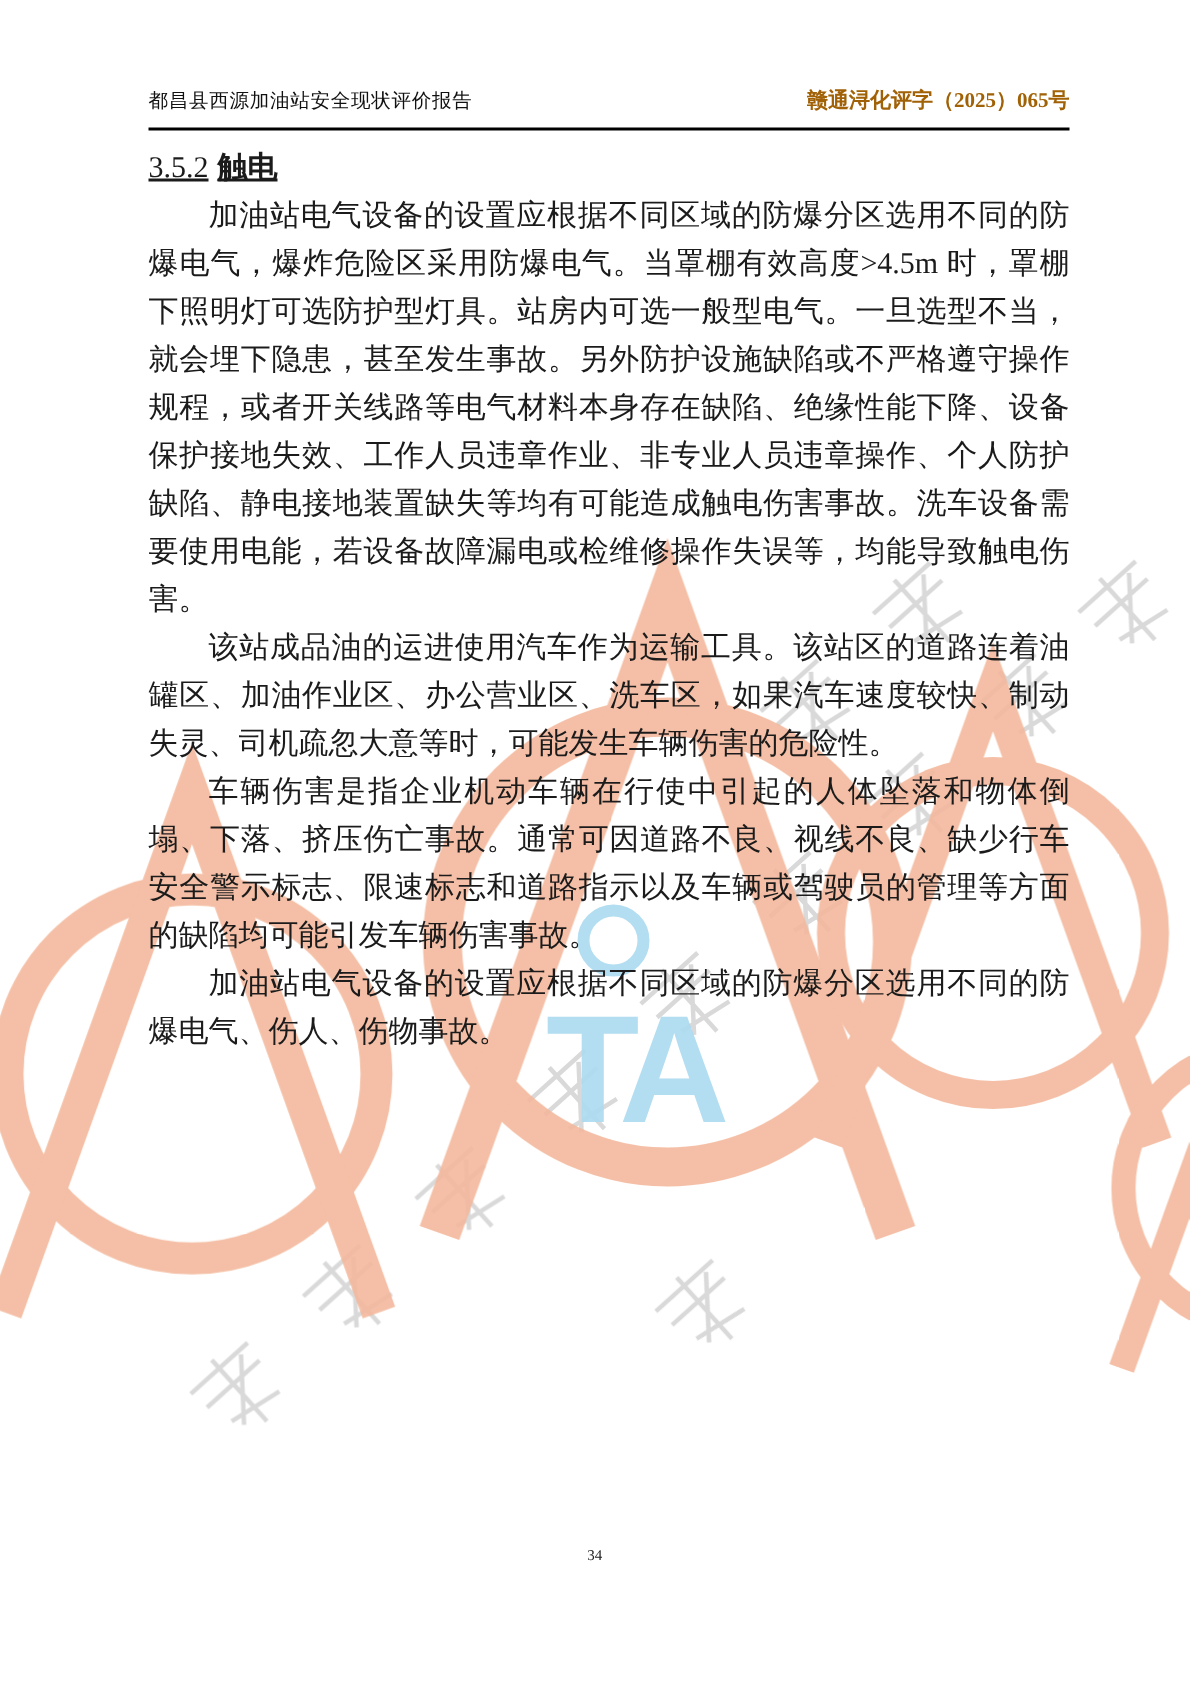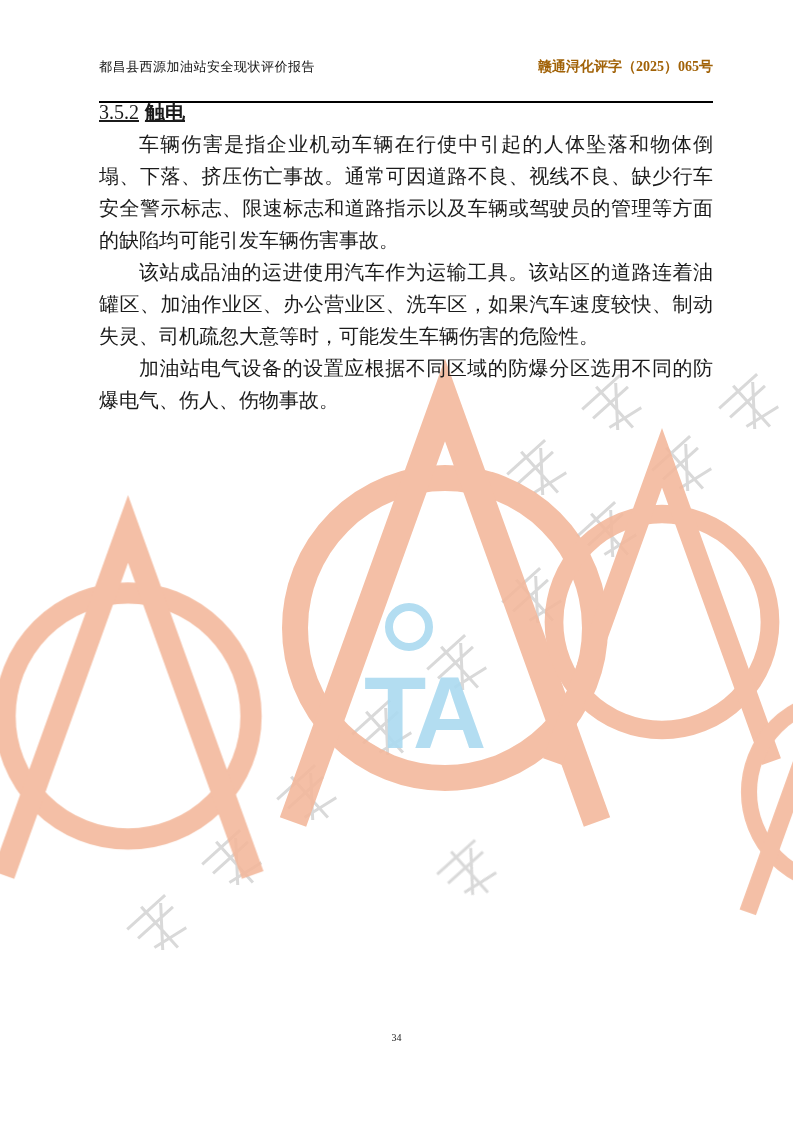--- a/index.html
+++ b/index.html
@@ -8,21 +8,21 @@
     margin:0 auto;overflow:hidden;
     font-family:"Liberation Serif","DejaVu Serif",serif;color:#1b1b1b;
   }
   
   .wm{position:absolute;inset:0;z-index:0;pointer-events:none;}
   
   .text-layer{position:absolute;inset:0;z-index:2;}
   .hdr{
     position:absolute;top:58px;left:99px;width:614px;
     display:flex;justify-content:space-between;align-items:flex-end;
-    border-bottom:2px solid #000;padding-bottom:25px;
+    border-bottom:2px solid #000;padding-bottom:9px;
   }
   .hdr-left{
     font-family:"Liberation Sans","DejaVu Sans",sans-serif;
     font-size:13px;letter-spacing:.5px;color:#111;
   }
   .hdr-right{
     font-family:"Liberation Serif","DejaVu Serif",serif;
     font-weight:bold;font-size:14px;color:#a16207;
   }
   .content{
@@ -96,24 +96,25 @@
     <div class="hdr">
       <span class="hdr-left">都昌县西源加油站安全现状评价报告</span>
       <span class="hdr-right">赣通浔化评字（2025）065号</span>
     </div>
 
     <div class="content">
 
 
       <h3 class="sec-h"><span class="num">3.5.2</span><span class="ttl">触电</span></h3>
 
+      <p>加油站电气设备的设置应根据不同区域的防爆分区选用不同的防爆电气，爆炸危险区采用防爆电气。当罩棚有效高度&gt;4.5m 时，罩棚下照明灯可选防护型灯具。站房内可选一般型电气。一旦选型不当，就会埋下隐患，甚至发生事故。另外防护设施缺陷或不严格遵守操作规程，或者开关线路等电气材料本身存在缺陷、绝缘性能下降、设备保护接地失效、工作人员违章作业、非专业人员违章操作、个人防护缺陷、静电接地装置缺失等均有可能造成触电伤害事故。洗车设备需要使用电能，若设备故障漏电或检维修操作失误等，均能导致触电伤害。</p>
 
 
+      <p>该站成品油的运进使用汽车作为运输工具。该站区的道路连着油罐区、加油作业区、办公营业区、洗车区，如果汽车速度较快、制动失灵、司机疏忽大意等时，可能发生车辆伤害的危险性。</p>
       <p>车辆伤害是指企业机动车辆在行使中引起的人体坠落和物体倒塌、下落、挤压伤亡事故。通常可因道路不良、视线不良、缺少行车安全警示标志、限速标志和道路指示以及车辆或驾驶员的管理等方面的缺陷均可能引发车辆伤害事故。</p>
-      <p>该站成品油的运进使用汽车作为运输工具。该站区的道路连着油罐区、加油作业区、办公营业区、洗车区，如果汽车速度较快、制动失灵、司机疏忽大意等时，可能发生车辆伤害的危险性。</p>
       <p>加油站电气设备的设置应根据不同区域的防爆分区选用不同的防爆电气、伤人、伤物事故。</p>
 
     </div>
 
     <div class="footer">34</div>
   </div>
 
 </div>
 
 </body></html>

